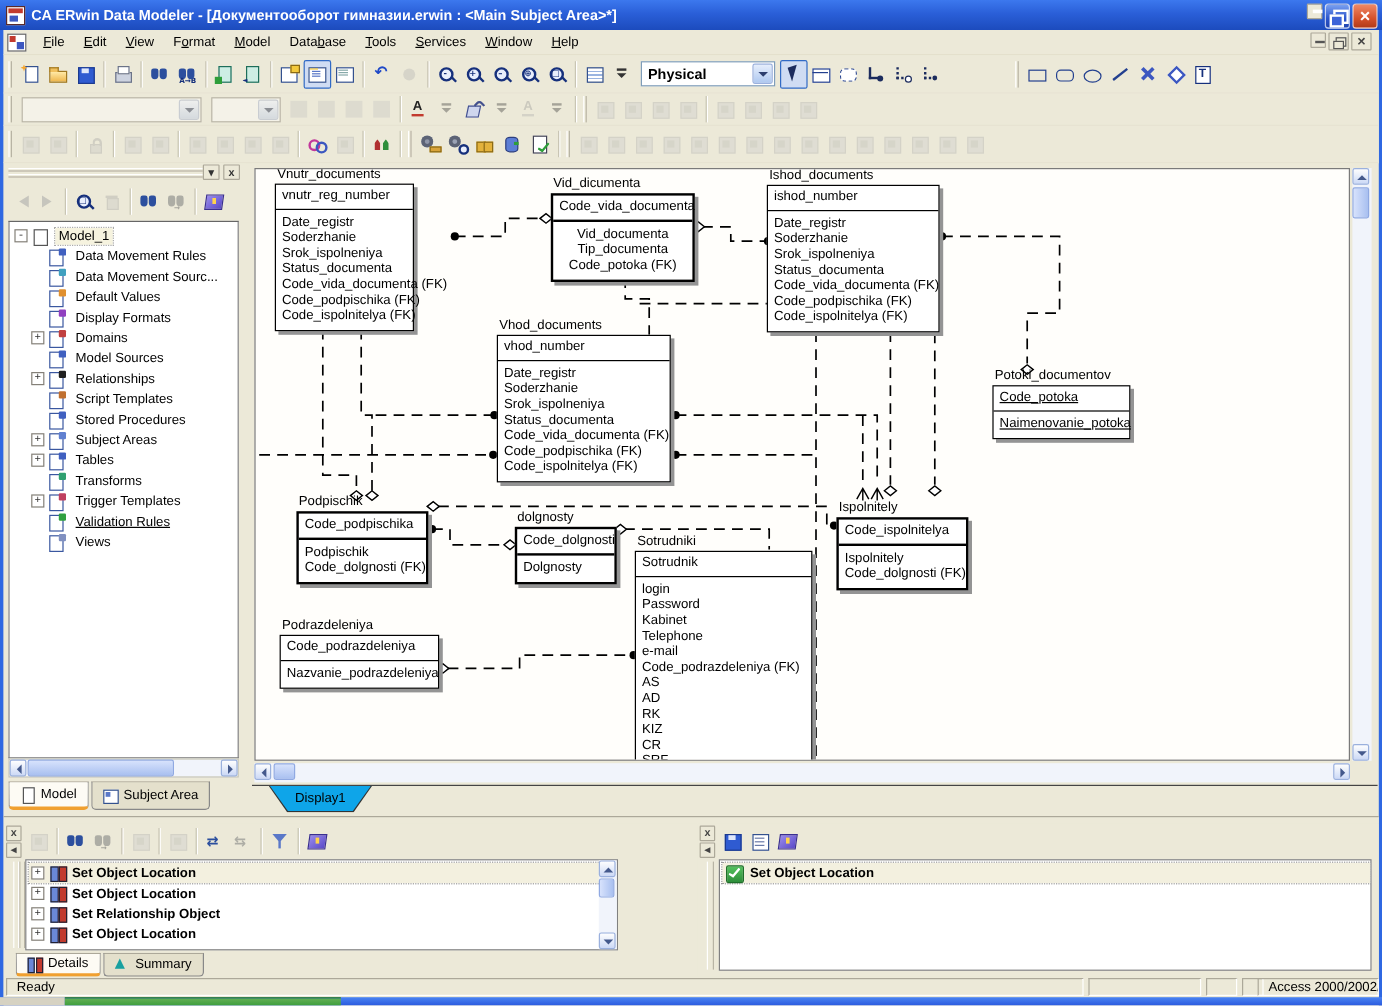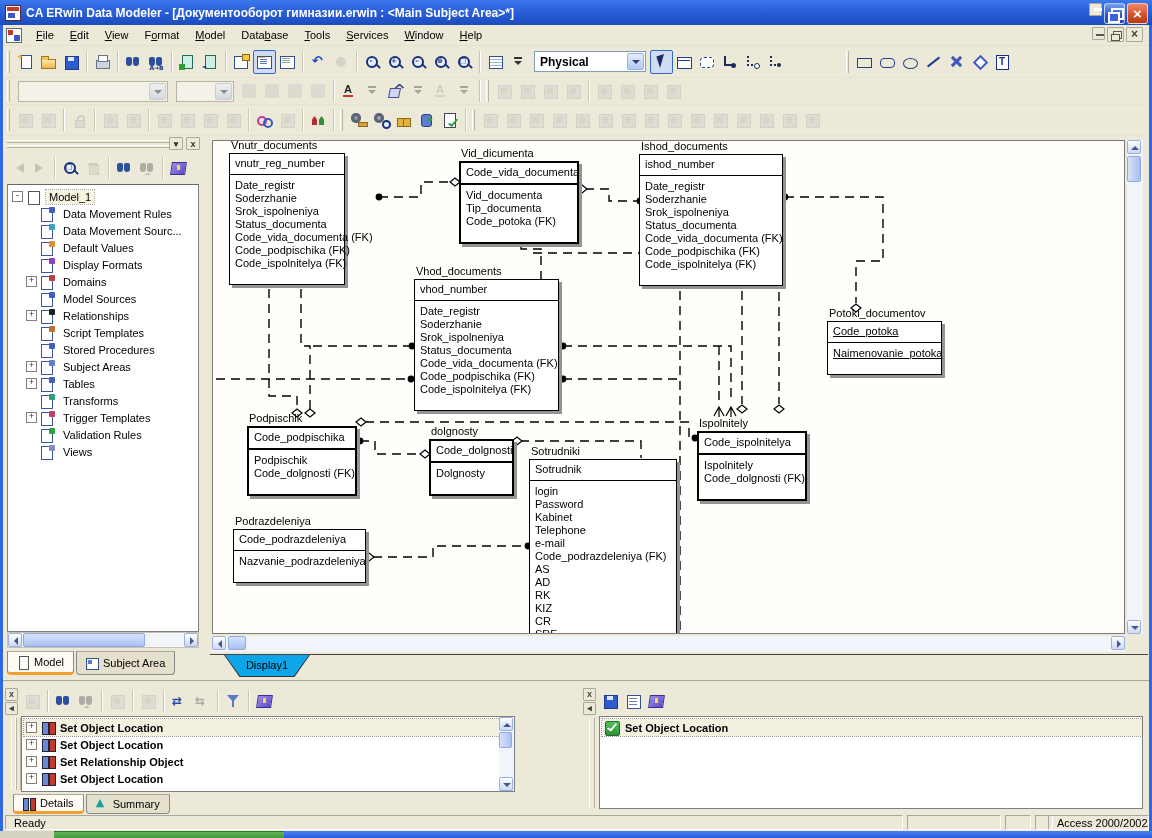--- a/index.html
+++ b/index.html
@@ -181,21 +181,21 @@
   
   #diagram{position:absolute;left:207px;top:136px;width:938px;height:544px;background:#ece9d8}
   #canvas{position:absolute;left:2px;top:4px;width:913px;height:494px;background:#fffefb;border:1px solid #7a7a7a;overflow:hidden}
   #connectors{position:absolute;left:0;top:0;z-index:1}
   .entity{position:absolute;z-index:2;font-size:11px;line-height:13px}
   .elabel{position:absolute;top:-14px;left:2px;white-space:nowrap}
   .ebox{background:#fff;border:1px solid #000;box-shadow:3px 3px 0 0 #949494}
   .ebox.bold{border-width:2px}
   .epk{padding:3px 5px 4px;border-bottom:1px solid #000;white-space:nowrap}
   .ebox.bold .epk{border-bottom-width:2px}
-  .eattrs{padding:4px 5px 14px;white-space:nowrap}
+  .eattrs{padding:4px 5px 5px;white-space:nowrap}
   #dia-vsb{position:absolute;left:917px;top:4px;width:16px;height:494px;background:#f1f4fb}
   #dia-hsb{position:absolute;left:2px;top:500px;width:913px;height:16px;background:#f1f4fb}
   #tabstrip{position:absolute;left:0;top:518px;width:938px;height:26px;border-top:1px solid #444}
   #disp-tab-outer{position:absolute;left:14px;top:0;width:86px;height:22px;background:#333;clip-path:polygon(0 0,100% 0,82% 100%,18% 100%)}
   #disp-tab-inner{position:absolute;left:1px;top:0;width:84px;height:21px;background:#0ea5e9;clip-path:polygon(0 0,100% 0,82% 100%,18% 100%);text-align:center;line-height:20px}
 
   
   .sbt{position:absolute;width:14px;height:14px;background:linear-gradient(#fefefe,#ccd9f6);border:1px solid #9ab0dd;border-radius:2px}
   .sbt::before{content:"";position:absolute;border:4px solid transparent}
   .sbt.up::before{left:3px;top:1px;border-bottom-color:#44598c}
@@ -668,21 +668,21 @@
         <div class="trow2" style="padding-left: 14px;">
           <div class="noexp"></div>
           <div class="tic" style="--a: #30a070;"></div>
           <span class="tlabel">Transforms</span>
         </div>
         <div class="trow2" style="padding-left: 14px;">
           <div class="exp">+</div>
           <div class="tic" style="--a: #c04060;"></div>
           <span class="tlabel">Trigger Templates</span>
         </div>
-        <div class="trow2" style="padding-left: 14px;">
+        <div class="trow2" style="padding-left: 14px; text-decoration: underline;">
           <div class="noexp"></div>
           <div class="tic" style="--a: #30a040;"></div>
           <span class="tlabel">Validation Rules</span>
         </div>
         <div class="trow2" style="padding-left: 14px;">
           <div class="noexp"></div>
           <div class="tic" style="--a: #8090c0;"></div>
           <span class="tlabel">Views</span>
         </div>
       </div>
@@ -717,21 +717,21 @@
               <div>Srok_ispolneniya</div>
               <div>Status_documenta</div>
               <div>Code_vida_documenta (FK)</div>
               <div>Code_podpischika (FK)</div>
               <div>Code_ispolnitelya (FK)</div>
             </div>
           </div>
         </div>
         <div class="entity" style="left: 246px; top: 20px;">
           <div class="elabel">Vid_dicumenta</div>
-          <div class="ebox bold" style="width: 120px;">
+          <div class="ebox bold" style="width: 120px; text-align: center;">
             <div class="epk">
               <div>Code_vida_documenta</div>
             </div>
             <div class="eattrs">
               <div>Vid_documenta</div>
               <div>Tip_documenta</div>
               <div>Code_potoka (FK)</div>
             </div>
           </div>
         </div>

